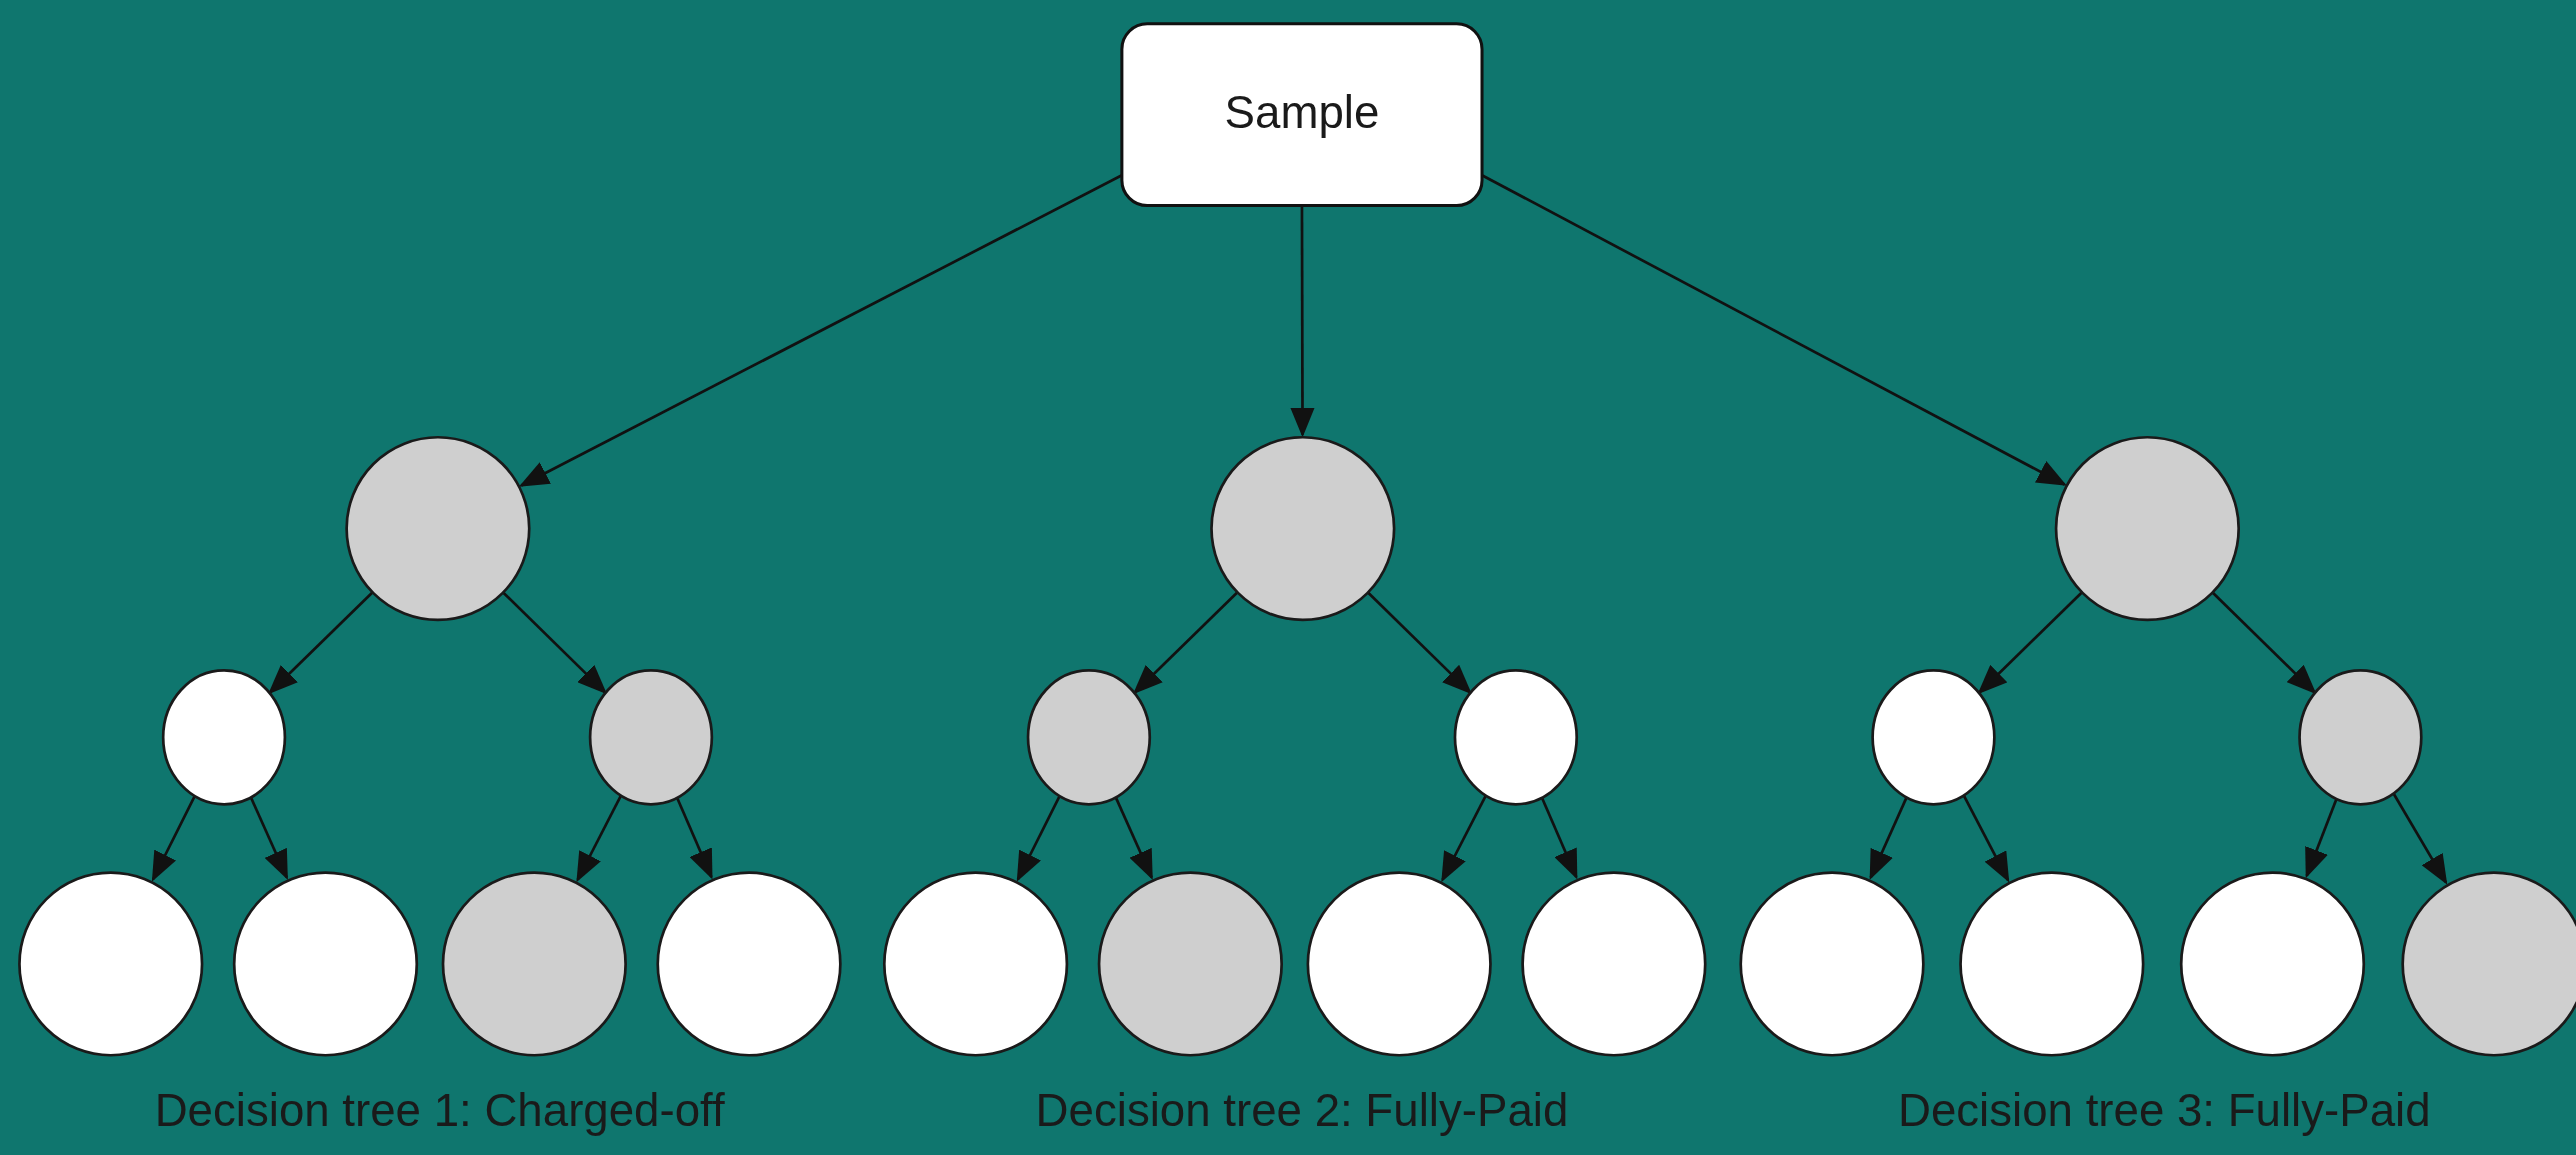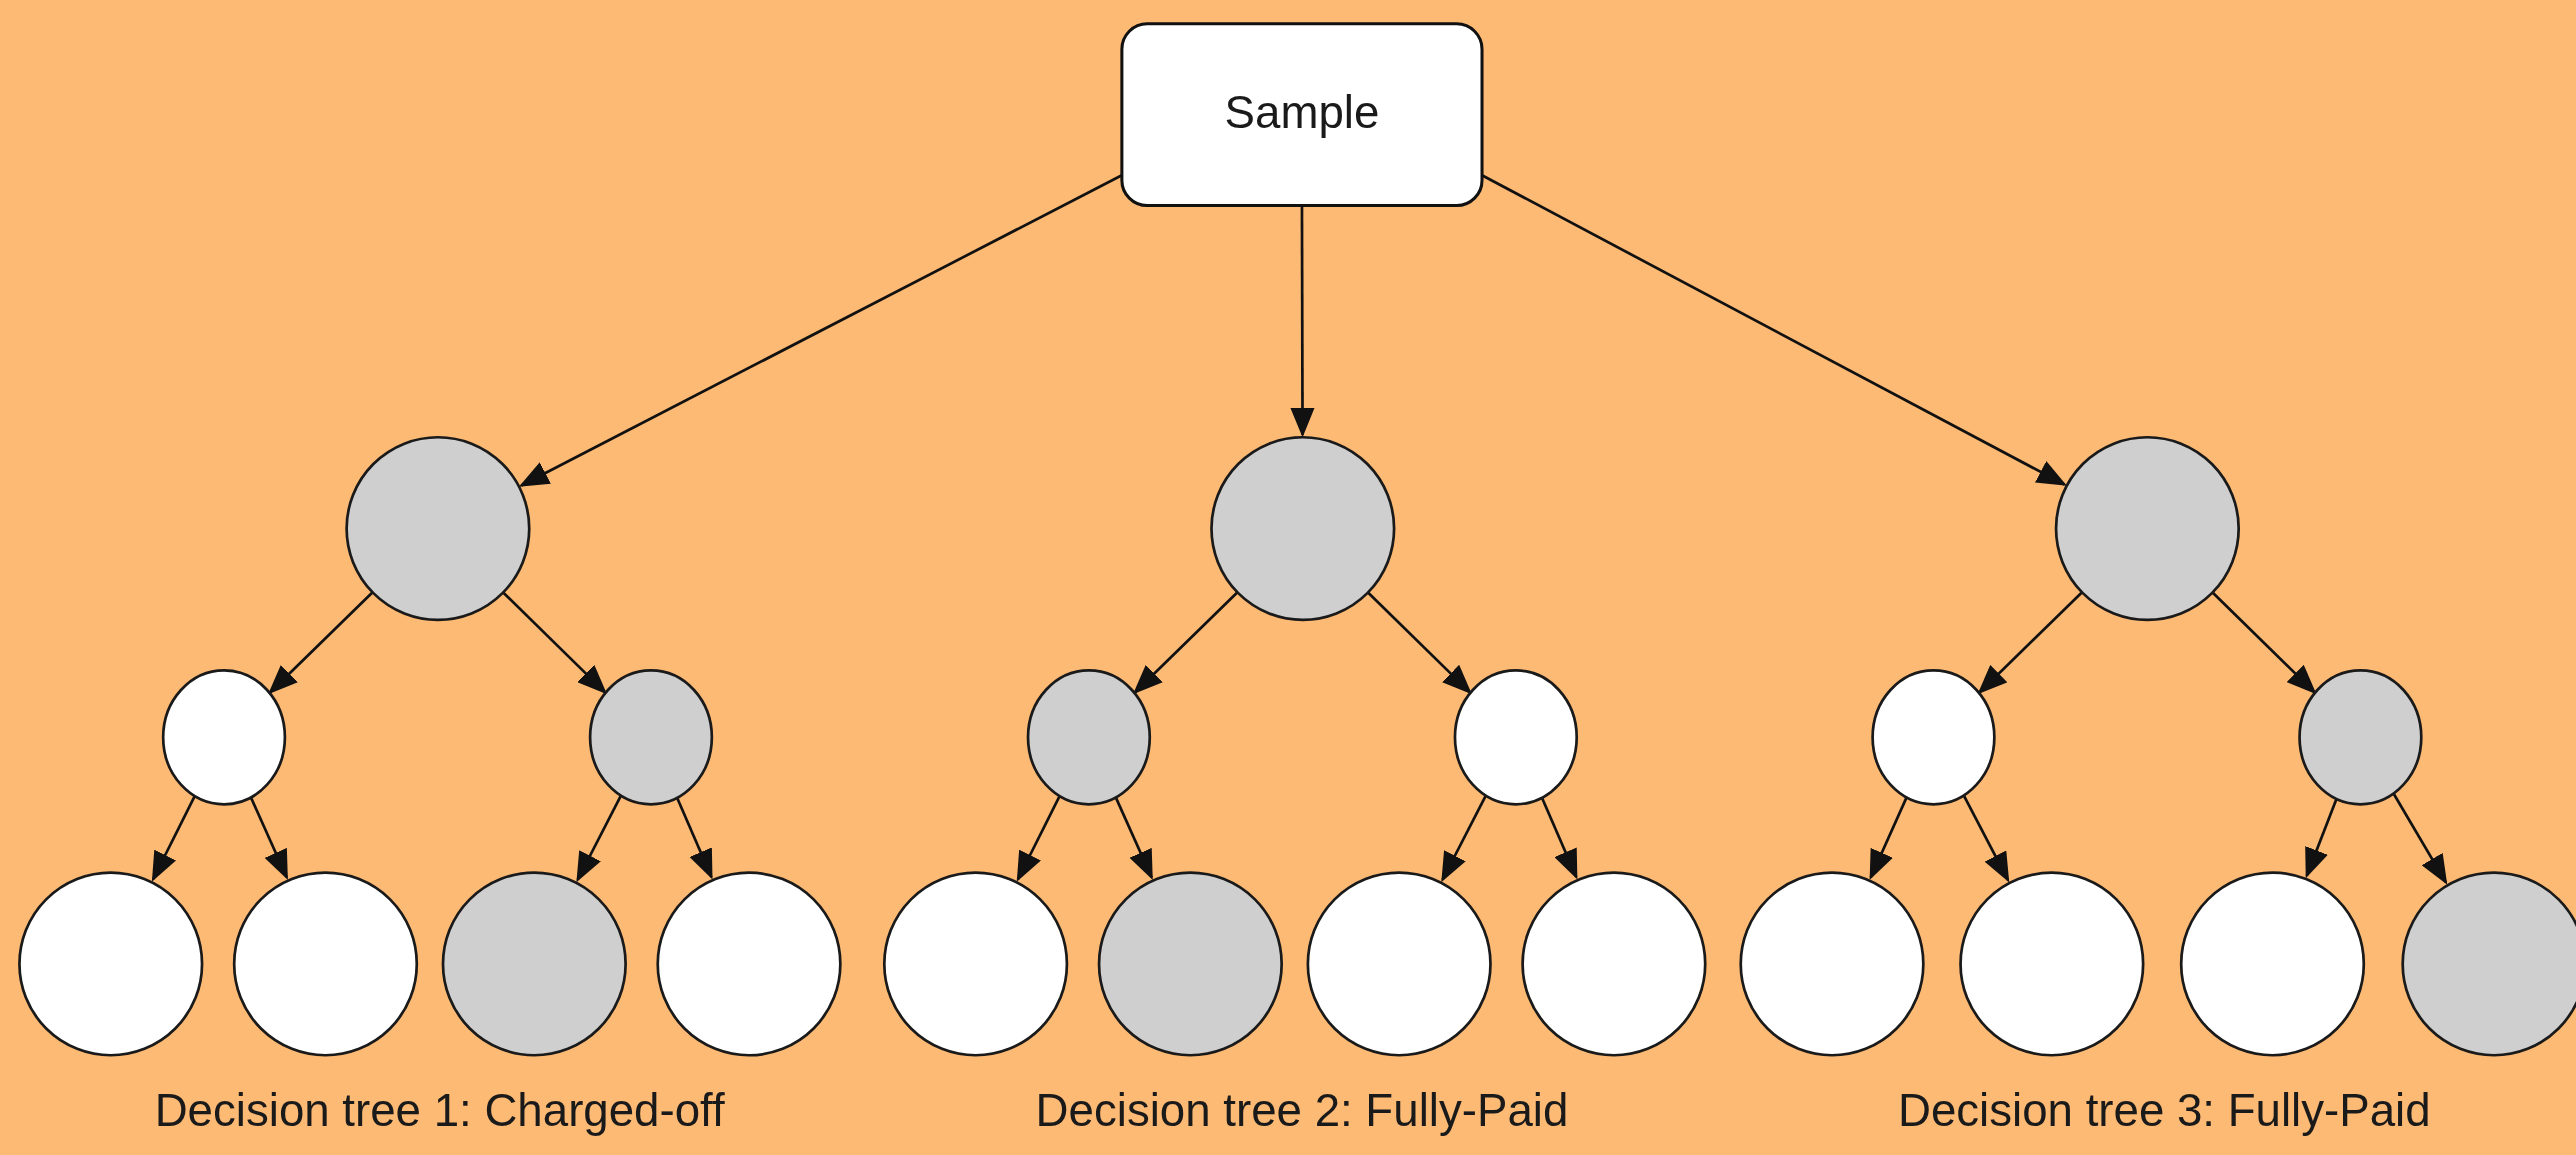--- a/index.html
+++ b/index.html
@@ -11,21 +11,21 @@
   body {
     font-family: "Liberation Sans", sans-serif;
     width: 2576px;
     height: 1156px;
     overflow: hidden;
   }
   #diagram-root {
     position: relative;
     width: 2576px;
     height: 1156px;
-    background: #fdba74;
+    background: #0f766e;
   }
   #diagram-svg {
     position: absolute;
     top: 0;
     left: 0;
     width: 2576px;
     height: 1156px;
   }
   .node-ellipse {
     stroke: #1a1a1a;

